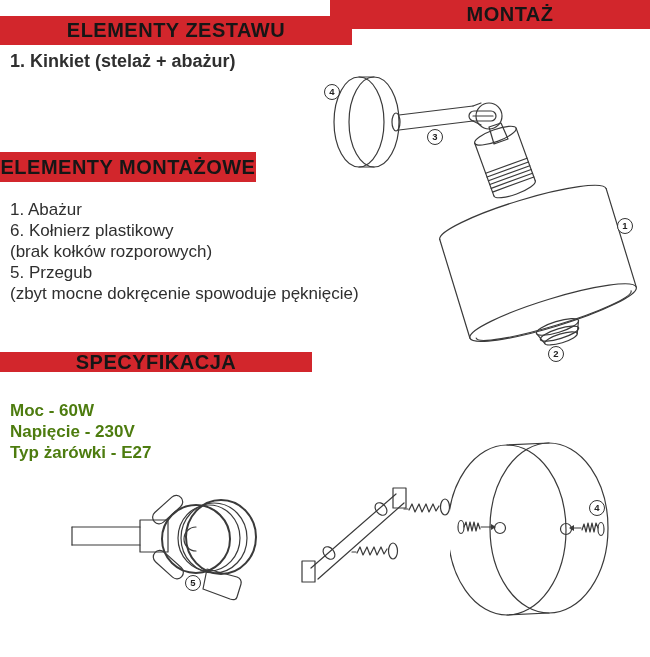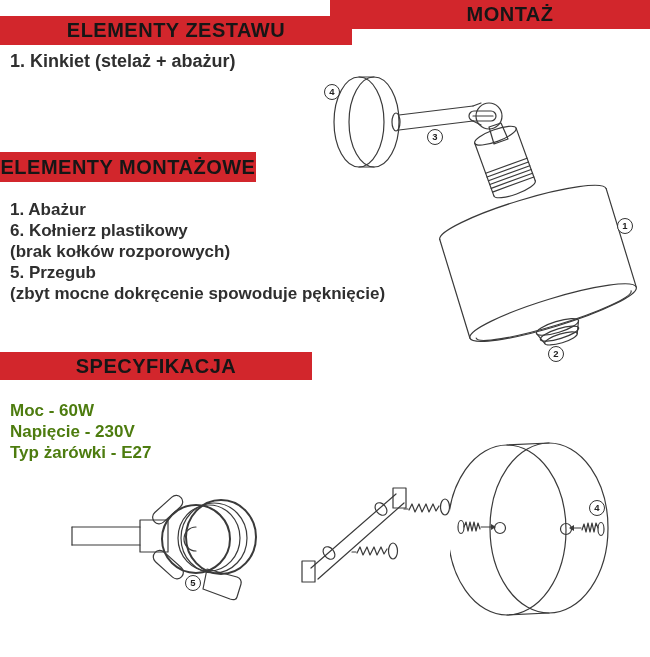--- a/index.html
+++ b/index.html
@@ -9,24 +9,24 @@
     overflow:hidden;
   }
   .banner{
     position:absolute;background:#d2262c;color:#161616;
     display:flex;align-items:center;justify-content:center;
     font-weight:700;font-size:20px;letter-spacing:.5px;
   }
   .banner-zestaw{left:0;top:2;width:352px;height:29px;margin-top:16px;}
   .banner-montaz{left:330px;top:2;width:360px;height:29px;}
   .banner-montazowe{left:0;top:152px;width:256px;height:30px;}
-  .banner-spec{left:0;top:352px;width:312px;height:28px;}
+  .banner-spec{left:0;top:352px;width:312px;height:20px;}
   .textline{position:absolute;color:#2f2f2f;font-weight:700;white-space:nowrap;text-align:center;}
   .kinkiet-line{left:10px;top:51px;font-size:18px;}
-  .list-block{position:absolute;left:10px;top:199px;font-size:17px;font-weight:700;color:#2f2f2f;line-height:21px;}
+  .list-block{position:absolute;left:10px;top:199px;font-size:17px;font-weight:400;color:#2f2f2f;line-height:21px;}
   .spec-block{position:absolute;left:10px;top:400px;font-size:17px;font-weight:700;color:#4d7c0f;line-height:21px;}
   svg{position:absolute;}
   svg *{vector-effect:non-scaling-stroke;}
   .lineart{stroke:#3a3a3a;fill:none;stroke-width:1.2;stroke-linecap:round;stroke-linejoin:round;}
   .bold-line{stroke-width:2;}
   .callout{
     position:absolute;width:14px;height:14px;border:1.4px solid #333;border-radius:50%;
     background:#fff;color:#222;font-size:9.5px;font-weight:700;
     display:flex;align-items:center;justify-content:center;line-height:1;
   }

